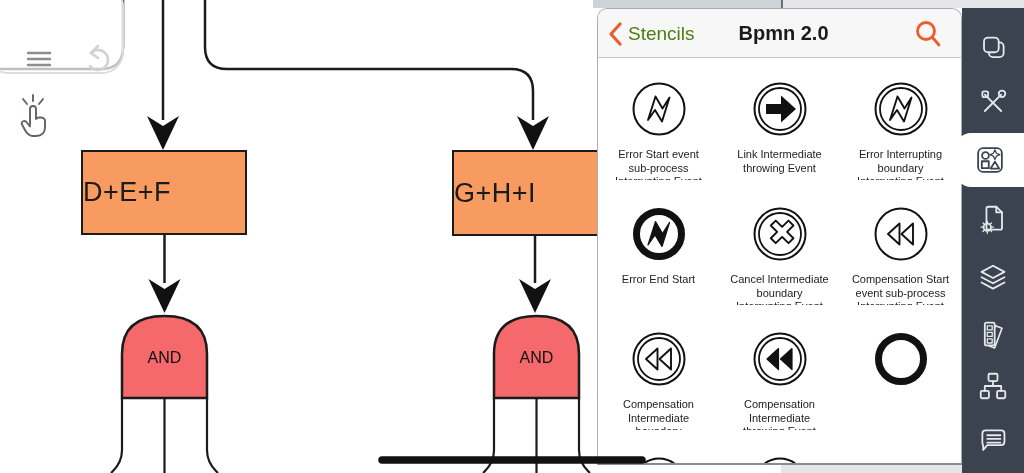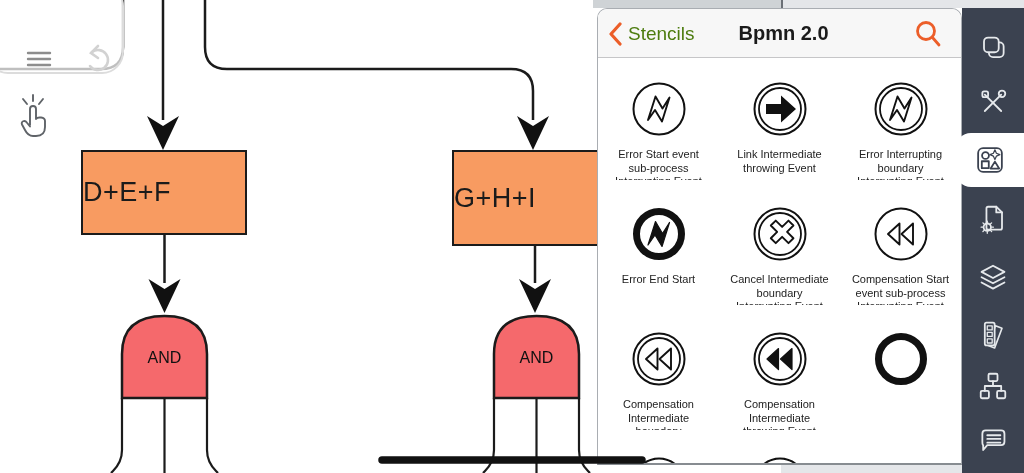--- a/index.html
+++ b/index.html
@@ -87,21 +87,21 @@
         <path d="M494,398 L494,450 Q494,462 485,471 L483,473"></path>
         <path d="M536.5,398 L536.5,473"></path>
         <path d="M579,398 L579,450 Q579,462 588,471 L590,473"></path>
       </g>
     </g>
   </svg>
 
   <div class="node-box" style="left:81px;top:150px;width:166px;height:85px;">
     <span>D+E+F</span>
   </div>
-  <div class="node-box" style="left:452px;top:150px;width:168px;height:96px;">
+  <div class="node-box" style="left:452px;top:150px;width:168px;height:86px;">
     <span>G+H+I</span>
   </div>
   <div class="gate-label" style="left:164.5px;top:358px;">AND</div>
   <div class="gate-label" style="left:536.5px;top:358px;">AND</div>
 
   <div id="mini-toolbar">
     <svg id="menu-icon" width="26" height="18" viewBox="0 0 26 18">
       <g stroke="#8D8D8D" stroke-width="2.4" stroke-linecap="round">
         <line x1="2" y1="3" x2="24" y2="3"></line>
           <line x1="2" y1="9" x2="24" y2="9"></line>

